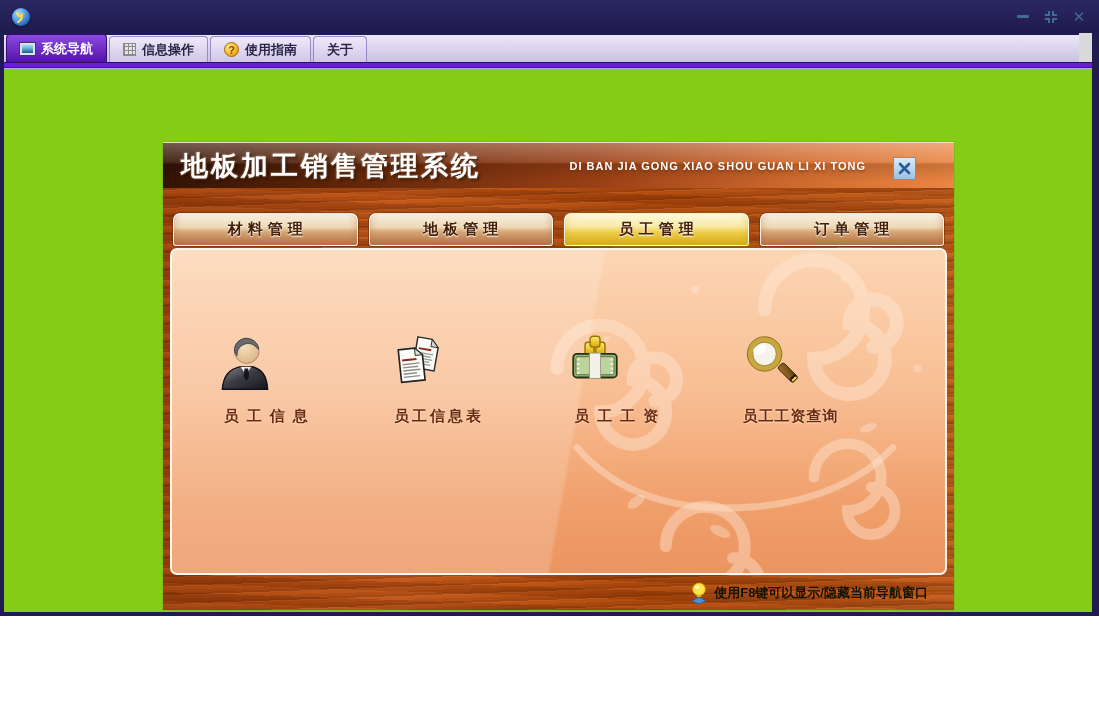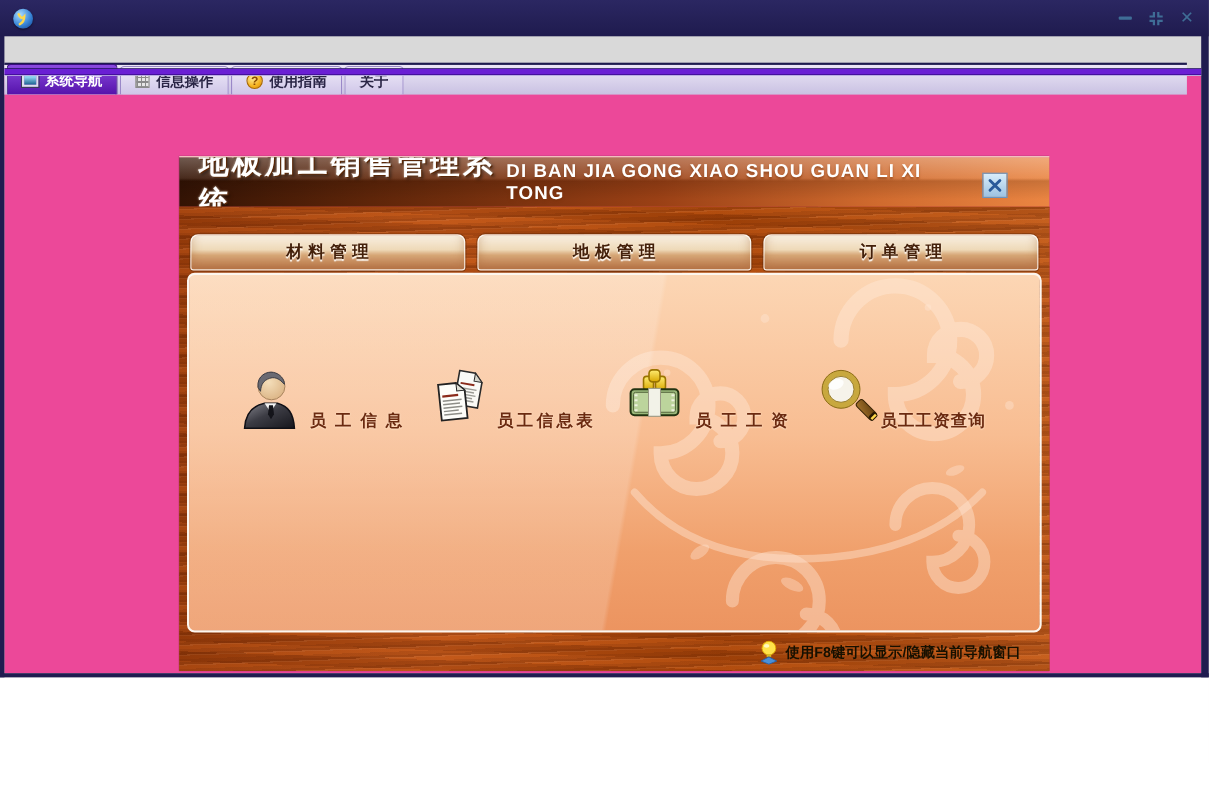--- a/index.html
+++ b/index.html
@@ -14,41 +14,41 @@
   .titlebar { position:absolute; left:0; top:0; width:100%; height:33px; background:linear-gradient(180deg,#2b2762,#1f1b4e); display:flex; align-items:center; padding:0 12px; z-index:6; }
   .app-logo { width:18px; height:18px; border-radius:50%; background:radial-gradient(circle at 35% 30%,#aadcff,#3a86d8 55%,#0c3f8e); position:relative; flex:0 0 auto; box-shadow:0 1px 2px rgba(0,0,0,.5); }
   .app-logo svg { position:absolute; left:2px; top:2px; }
   .titlebar-title { color:#ffffff; font-size:13px; font-weight:bold; margin-left:9px; letter-spacing:.5px; text-shadow:1px 1px 1px rgba(0,0,0,.6); }
   .win-controls { margin-left:auto; display:flex; align-items:center; gap:12px; }
   .win-btn { width:16px; height:16px; display:flex; align-items:center; justify-content:center; cursor:pointer; }
   .min-glyph { width:12px; height:3px; background:#3f6d96; border-radius:1px; }
   .close-glyph { color:#3f6d96; font-size:15px; font-weight:bold; line-height:1; }
 
   
-  .tabbar { position:absolute; left:4px; right:20px; top:33px; height:29px; background:linear-gradient(180deg,#ece7f7,#c9c1e2); border-top:2px solid #1e1a50; display:flex; align-items:flex-end; padding-left:1px; z-index:6;margin-top:24px; }
+  .tabbar { position:absolute; left:4px; right:20px; top:33px; height:29px; background:linear-gradient(180deg,#ece7f7,#c9c1e2); border-top:2px solid #1e1a50; display:flex; align-items:flex-end; padding-left:1px; z-index:6; }
   .mtab { height:26px; margin:0 1px; padding:0 13px; display:flex; align-items:center; gap:6px; background:linear-gradient(180deg,#efeaf9,#cfc6e8); border:1px solid #9a88c8; border-bottom:none; border-radius:4px 4px 0 0; font-size:13px; font-weight:bold; color:#2a2546; cursor:pointer; }
   .mtab.active { height:28px; background:linear-gradient(180deg,#8a4ae0,#5512aa); border-color:#3a0c80; color:#ffffff; }
   .icon-monitor { width:15px; height:12px; background:linear-gradient(180deg,#8ed2ee 15%,#1a6090); border:2px solid #dde0ee; outline:1px solid #3a3a5a; }
   .icon-grid { width:13px; height:13px; background-color:#e6e6e6;
      background-image:repeating-linear-gradient(0deg,#8a8a8a 0 1px,transparent 1px 4px),repeating-linear-gradient(90deg,#8a8a8a 0 1px,transparent 1px 4px);
      border:1px solid #8a8a8a; }
   .icon-question { width:15px; height:15px; border-radius:50%; background:radial-gradient(circle at 35% 30%,#ffee9a,#f5b21e 60%,#d88a08); border:1px solid #a86a06; color:#8a4a00; font-size:11px; font-weight:bold; display:flex; align-items:center; justify-content:center; }
   .accent-strip { position:absolute; left:4px; right:7px; top:62px; height:7px; z-index:6;
      background:linear-gradient(180deg,#241064 0 1px,#6a1fd4 1px 5px,#45109c 5px 6px,#b6a8e2 6px 7px); }
 
   
-  .workspace { position:absolute; left:4px; right:7px; top:69px; bottom:4px; background:#ec4899; }
+  .workspace { position:absolute; left:4px; right:7px; top:69px; bottom:4px; background:#84cc16; }
 
   
   .panel { position:absolute; left:159px; top:73px; width:791px; height:468px; box-shadow:0 0 1px rgba(0,0,0,.4); }
   .panel-header { position:relative; height:46px; background:linear-gradient(90deg,#33130496 , #331304 0%,#5e2509 22%,#9a4015 55%,#cf6a2e 80%,#ea8542 100%); border-top:1px solid #f2ddc8; display:flex; align-items:center; overflow:hidden; }
   .panel-header::before { content:""; position:absolute; inset:0; background:linear-gradient(180deg,rgba(255,255,255,.30),rgba(255,255,255,.10) 42%,rgba(0,0,0,.14) 48%,rgba(0,0,0,0) 85%); pointer-events:none; }
   .panel-title { position:relative; margin-left:18px; color:#ffffff; font-size:27px; font-weight:bold; letter-spacing:3px;
      text-shadow:1px 1px 0 #5a2808, 2px 2px 3px rgba(0,0,0,.55), 0 0 2px #e8d8c8; }
-  .panel-subtitle { position:relative; margin-left:auto; margin-right:88px; color:#ffffff; font-size:17px; font-weight:bold; letter-spacing:1px; text-shadow:0 2px 2px rgba(120,50,10,.6); }
+  .panel-subtitle { position:relative; margin-left:auto; margin-right:88px; color:#ffffff; font-size:11px; font-weight:bold; letter-spacing:1px; text-shadow:0 2px 2px rgba(120,50,10,.6); }
   .panel-close { position:absolute; right:38px; top:14px; width:23px; height:23px; background:linear-gradient(180deg,#d8ecfa,#9cc2e2); border:1px solid #6a94c0; display:flex; align-items:center; justify-content:center; cursor:pointer; z-index:2; }
 
   .panel-body { position:relative; height:422px; background-color:#a8430d;
      background-image:
        repeating-linear-gradient(178deg, rgba(70,20,0,.22) 0 2px, rgba(255,255,255,.05) 2px 3px, rgba(0,0,0,0) 3px 6px, rgba(90,30,5,.14) 6px 9px),
        repeating-linear-gradient(2deg, rgba(255,150,70,.10) 0 9px, rgba(0,0,0,.07) 9px 18px),
        linear-gradient(90deg,#9c3d0a,#bc5215 30%,#a84408 62%,#c05a1a);
      padding-top:25px; }
 
   .panel-tabs { display:flex; gap:11px; padding:0 10px; height:33px; }
@@ -58,21 +58,21 @@
      font-size:15px; font-weight:bold; color:#43200a; letter-spacing:5px; text-indent:5px;
      text-shadow:0 0 2px #ffeeda, 0 1px 1px #ffffff; cursor:pointer; }
   .ptab.active { background:linear-gradient(180deg,#fefae2 0%,#f8eaa2 40%,#eecf4c 60%,#e2ba1c 100%); box-shadow:0 0 0 1px rgba(130,95,5,.6), inset 0 -6px 10px rgba(190,140,20,.35); }
 
   .panel-content { position:relative; margin:2px 7px 0; height:327px; border:2px solid #fdf6ee; border-radius:7px;
      background:linear-gradient(180deg,#fcd6b4 0%,#f8bd92 45%,#f0a06c 78%,#ec9460 100%); overflow:hidden; }
   .content-gloss { position:absolute; inset:0; background:linear-gradient(100deg, rgba(255,255,255,.17) 0%, rgba(255,255,255,.17) 52%, rgba(255,255,255,0) 52.5%); pointer-events:none; }
   .swirls { position:absolute; right:0; top:0; height:100%; pointer-events:none; opacity:.9; }
 
   .nav-items { position:relative; display:flex; justify-content:space-around; padding:0 36px; margin-top:84px; z-index:2; }
-  .nav-item { display:flex; align-items:flex-end; width:160px; cursor:pointer; }
+  .nav-item { display:flex; flex-direction:column; align-items:flex-start; width:160px; cursor:pointer; }
   .nav-item svg { flex:0 0 auto; }
   .nav-label { margin-top:15px; font-size:15px; font-weight:bold; color:#6b2a10; text-shadow:0 0 2px #ffe4cc, 0 1px 1px #ffd8b8; white-space:nowrap; }
   .ls-wide { letter-spacing:8px; text-indent:8px; }
   .ls-mid  { letter-spacing:3px; text-indent:3px; }
   .ls-sm   { letter-spacing:1px; text-indent:1px; }
 
   .panel-statusbar { position:absolute; left:0; right:0; bottom:0; height:35px; display:flex; align-items:center; justify-content:flex-end; padding-right:26px; gap:5px; }
   .status-hint { font-size:13px; font-weight:bold; color:#161000; }
 </style>
 </head>
@@ -143,20 +143,21 @@
             </g>
           </svg>
         </div>
       </div>
 
       <div class="panel-body">
 
         <div class="panel-tabs">
           <div class="ptab">材料管理</div>
           <div class="ptab">地板管理</div>
+          <div class="ptab active">员工管理</div>
           <div class="ptab">订单管理</div>
         </div>
 
         <div class="panel-content">
           <svg class="swirls" width="430" height="327" viewBox="0 0 430 327">
             <g fill="none" stroke="rgba(255,236,220,.45)" stroke-linecap="round">
               <path d="M40 120 a44 44 0 1 1 44 44 a33 33 0 1 0 33 -33 a22 22 0 1 1 22 22" stroke-width="13"></path>
               <path d="M250 60 a50 50 0 1 1 50 50 a36 36 0 1 0 36 -36 a24 24 0 1 1 24 24" stroke-width="14"></path>
               <path d="M150 300 a40 40 0 1 1 40 40 a28 28 0 1 0 28 -28" stroke-width="12"></path>
               <path d="M60 200 q60 70 180 60 q90 -8 140 -60" stroke-width="7"></path>

